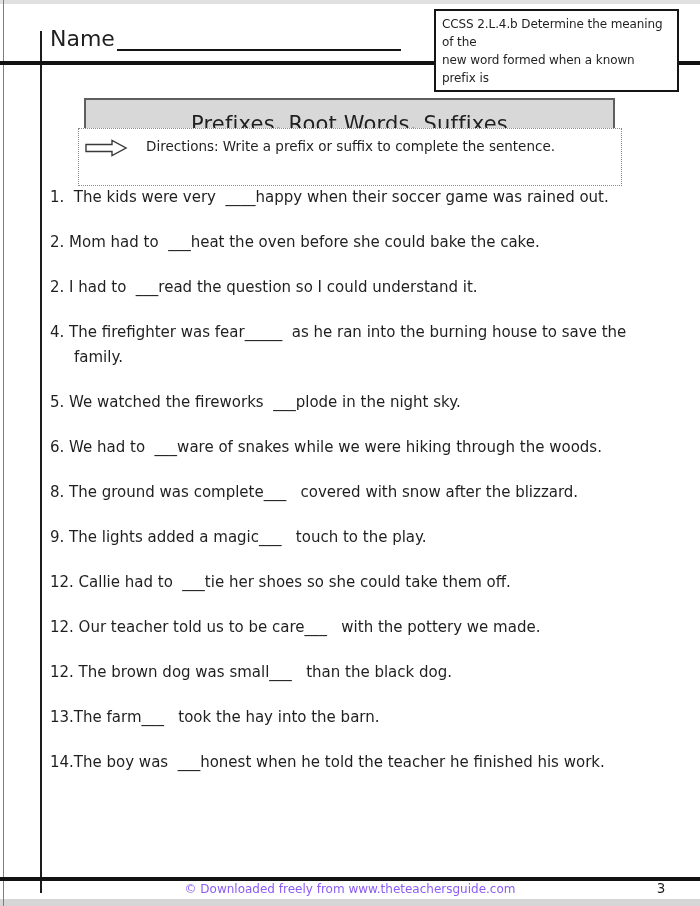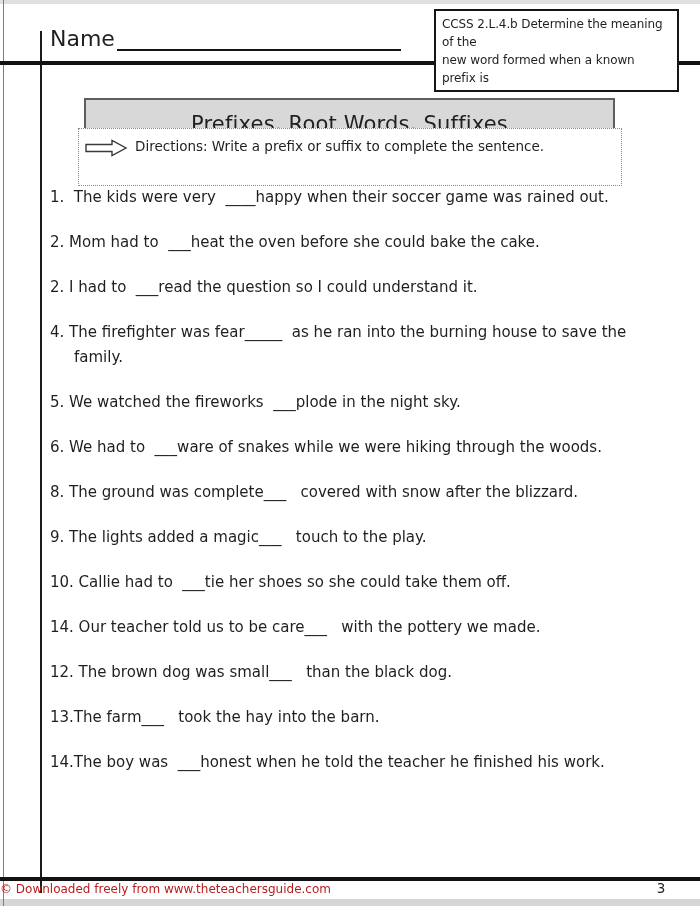--- a/index.html
+++ b/index.html
@@ -37,34 +37,34 @@
     font-size: 21px; letter-spacing: 0.2px; margin-top: 26px;
   }
 
   .directions-box {
     position: absolute; left: 78px; top: 128px; width: 544px; height: 58px;
     border: 1px dotted #8a8a8a; background: #fff;
     padding: 9px 6px 0 5px;
     display: flex; align-items: flex-start;
   }
   .directions-arrow { flex: 0 0 auto; margin-top: 1px; }
-  .directions-text { margin-left: 7px; font-size: 13.5px; }
+  .directions-text { margin-left: 18px; font-size: 13.5px; }
 
   .problems {
     position: absolute; left: 50px; top: 185px; width: 616px;
   }
   .problem {
     font-size: 15px; line-height: 25px; margin-bottom: 20px;
     white-space: pre-wrap;
     padding-left: 24px; text-indent: -24px;
   }
 
   .footer-credit {
     position: absolute; left: 0; top: 882px; width: 700px;
-    text-align: left; font-size: 12px; color: #b91c1c;
+    text-align: center; font-size: 12px; color: #8b5cf6;
   }
   .page-number {
     position: absolute; left: 646px; top: 880px; width: 30px;
     font-size: 13.5px; text-align: center;
   }
 </style>
 </head>
 <body>
 
 <div class="scan-edge-top"></div>
@@ -96,21 +96,21 @@
 <div class="problems">
   <div class="problem">1.  The kids were very  ____happy when their soccer game was rained out.</div>
   <div class="problem">2. Mom had to  ___heat the oven before she could bake the cake.</div>
   <div class="problem">2. I had to  ___read the question so I could understand it.</div>
   <div class="problem">4. The firefighter was fear_____  as he ran into the burning house to save the
 family.</div>
   <div class="problem">5. We watched the fireworks  ___plode in the night sky.</div>
   <div class="problem">6. We had to  ___ware of snakes while we were hiking through the woods.</div>
   <div class="problem">8. The ground was complete___   covered with snow after the blizzard.</div>
   <div class="problem">9. The lights added a magic___   touch to the play.</div>
-  <div class="problem">10. Callie had to  ___tie her shoes so she could take them off.</div>
-  <div class="problem">14. Our teacher told us to be care___   with the pottery we made.</div>
+  <div class="problem">12. Callie had to  ___tie her shoes so she could take them off.</div>
+  <div class="problem">12. Our teacher told us to be care___   with the pottery we made.</div>
   <div class="problem">12. The brown dog was small___   than the black dog.</div>
   <div class="problem">13.The farm___   took the hay into the barn.</div>
   <div class="problem">14.The boy was  ___honest when he told the teacher he finished his work.</div>
 </div>
 
 <div class="footer-credit">© Downloaded freely from www.theteachersguide.com</div>
 <div class="page-number">3</div>
 
 </body></html>

